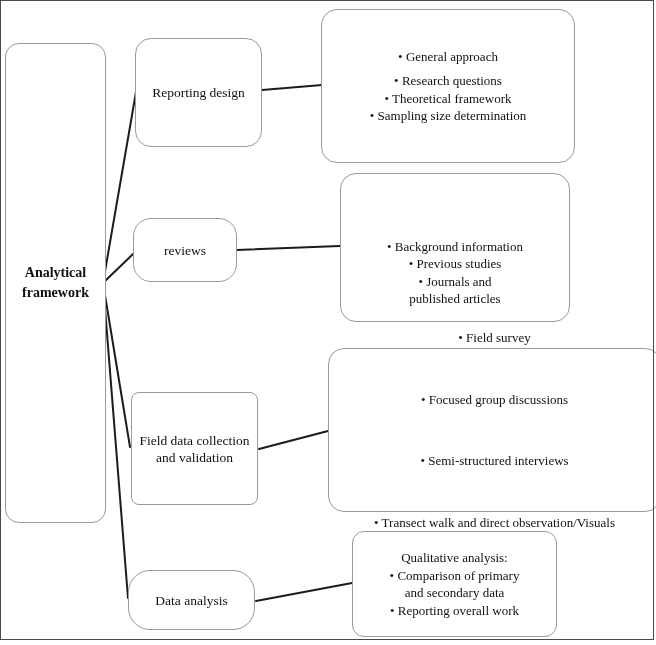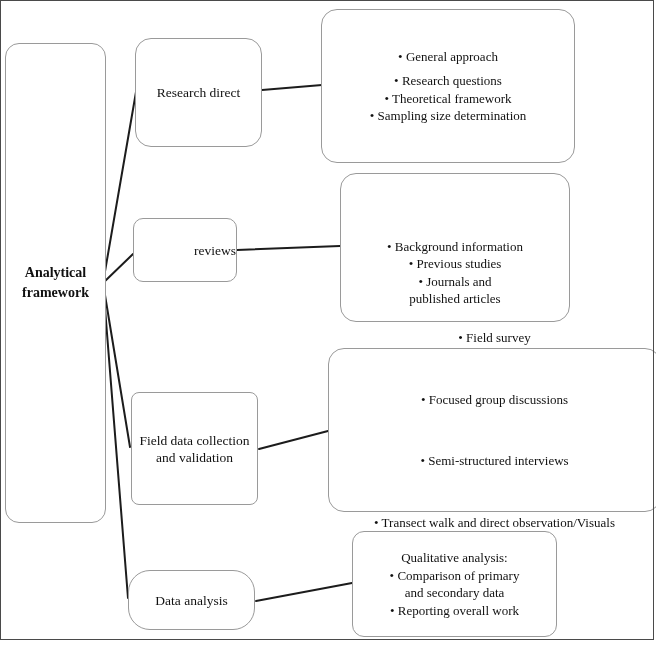--- a/index.html
+++ b/index.html
@@ -36,21 +36,21 @@
   .root-node {
     left: 5px; top: 43px; width: 101px; height: 480px;
     border-radius: 14px;
     font-weight: bold;
     font-size: 14px;
     line-height: 20px;
   }
   .root-node .label-inner { width: 78px; }
   .mid-label { font-size: 13.5px; line-height: 17px; }
   #m1 { left: 135px; top: 38px;  width: 127px; height: 109px; border-radius: 16px; }
-  #m2 { left: 133px; top: 218px; width: 104px; height: 64px;  border-radius: 10px; justify-content: flex-end; }
+  #m2 { left: 133px; top: 218px; width: 104px; height: 64px;  border-radius: 18px; }
   #m3 { left: 131px; top: 392px; width: 127px; height: 113px; border-radius: 8px; }
   #m3 .label-inner { width: 114px; }
   #m4 { left: 128px; top: 570px; width: 127px; height: 60px;  border-radius: 22px; }
   .detail-box { flex-direction: column; font-size: 13px; }
   .detail-box .line { line-height: 17.5px; white-space: nowrap; }
   #r1 { left: 321px; top: 9px;   width: 254px; height: 154px; border-radius: 16px; }
   #r1 .line:nth-child(1) { margin-bottom: 7px; }
   #r2 { left: 340px; top: 173px; width: 230px; height: 149px; border-radius: 16px; }
   #r2 .content { transform: translateY(13px); }
   #r3 { left: 328px; top: 348px; width: 333px; height: 164px; border-radius: 16px; gap: 44px; }
@@ -73,21 +73,21 @@
       <line x1="259" y1="449" x2="328" y2="431"></line>
       <line x1="256" y1="601" x2="352" y2="583"></line>
     </g>
   </svg>
 
   <div class="node root-node">
     <div class="label-inner">Analytical framework</div>
   </div>
 
   <div class="node mid-label" id="m1">
-    <div class="label-inner">Research direct</div>
+    <div class="label-inner">Reporting design</div>
   </div>
   <div class="node mid-label" id="m2">
     <div class="label-inner">reviews</div>
   </div>
   <div class="node mid-label" id="m3">
     <div class="label-inner">Field data collection and validation</div>
   </div>
   <div class="node mid-label" id="m4">
     <div class="label-inner">Data analysis</div>
   </div>

